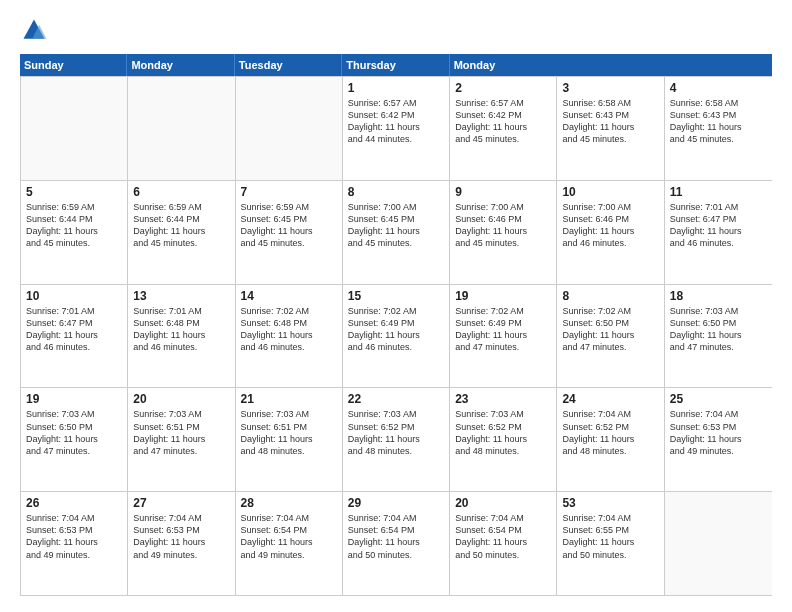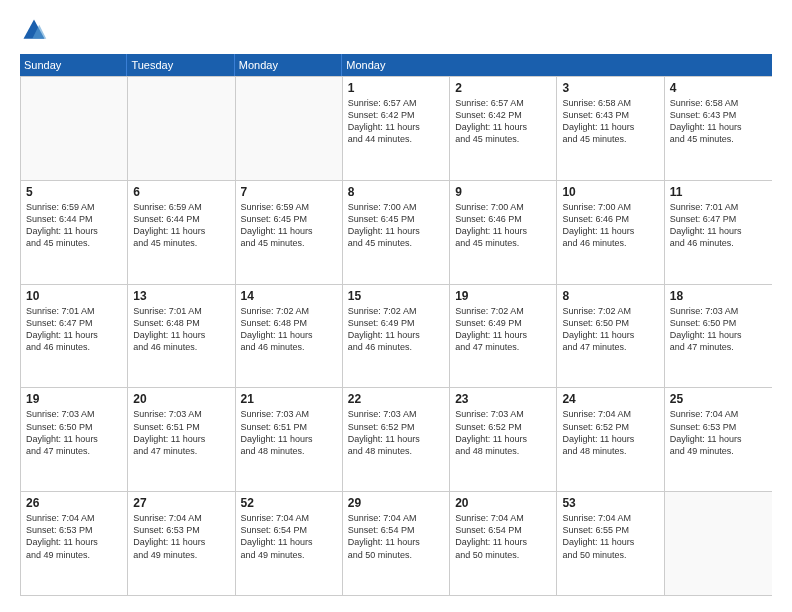--- a/index.html
+++ b/index.html
@@ -59,21 +59,21 @@
       flex-direction: column;
     }
     .cal-header {
       display: grid;
       grid-template-columns: repeat(7, 1fr);
       background: #1a5fad;
     }
     .cal-header-cell {
       color: #fff;
       font-size: 11px;
-      font-weight: normal;
+      font-weight: bold;
       padding: 5px 4px;
       text-align: left;
       border-right: 1px solid #3a7fd5;
     }
     .cal-header-cell:last-child { border-right: none; }
     .cal-body {
       flex: 1;
       display: grid;
       grid-template-rows: repeat(5, 1fr);
       border-left: 1px solid #ccc;
@@ -122,22 +122,23 @@
     </div>
     <div class="title-block">
       <div class="month-title"></div>
       <div class="location-title"></div>
     </div>
   </div>
 
   <div class="calendar">
     <div class="cal-header" id="cal-header">
         <div class="cal-header-cell">Sunday</div>
+        <div class="cal-header-cell">Monday</div>
         <div class="cal-header-cell">Tuesday</div>
-        <div class="cal-header-cell">Monday</div>
+        <div class="cal-header-cell">Thursday</div>
         <div class="cal-header-cell">Monday</div>
       </div>
     <div class="cal-body" id="cal-body">
         <div class="cal-week">
           <div class="cal-cell empty"></div>
           <div class="cal-cell empty"></div>
           <div class="cal-cell empty"></div>
           <div class="cal-cell">
             <div class="day-num">1</div>
             <div class="cell-line">Sunrise: 6:57 AM</div>
@@ -329,21 +330,21 @@
             <div class="cell-line">and 49 minutes.</div>
           </div>
           <div class="cal-cell">
             <div class="day-num">27</div>
             <div class="cell-line">Sunrise: 7:04 AM</div>
             <div class="cell-line">Sunset: 6:53 PM</div>
             <div class="cell-line">Daylight: 11 hours</div>
             <div class="cell-line">and 49 minutes.</div>
           </div>
           <div class="cal-cell">
-            <div class="day-num">52</div>
+            <div class="day-num">28</div>
             <div class="cell-line">Sunrise: 7:04 AM</div>
             <div class="cell-line">Sunset: 6:54 PM</div>
             <div class="cell-line">Daylight: 11 hours</div>
             <div class="cell-line">and 49 minutes.</div>
           </div>
           <div class="cal-cell">
             <div class="day-num">29</div>
             <div class="cell-line">Sunrise: 7:04 AM</div>
             <div class="cell-line">Sunset: 6:54 PM</div>
             <div class="cell-line">Daylight: 11 hours</div>

